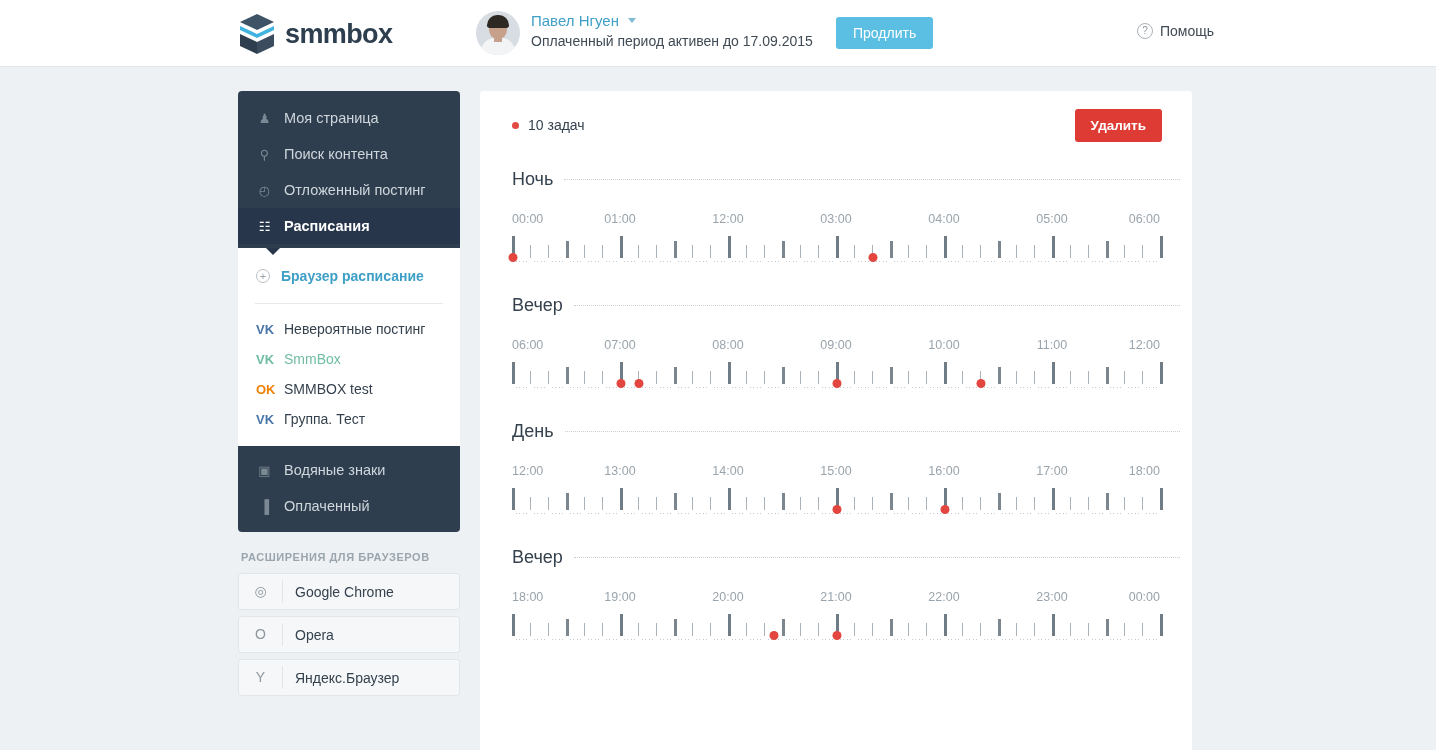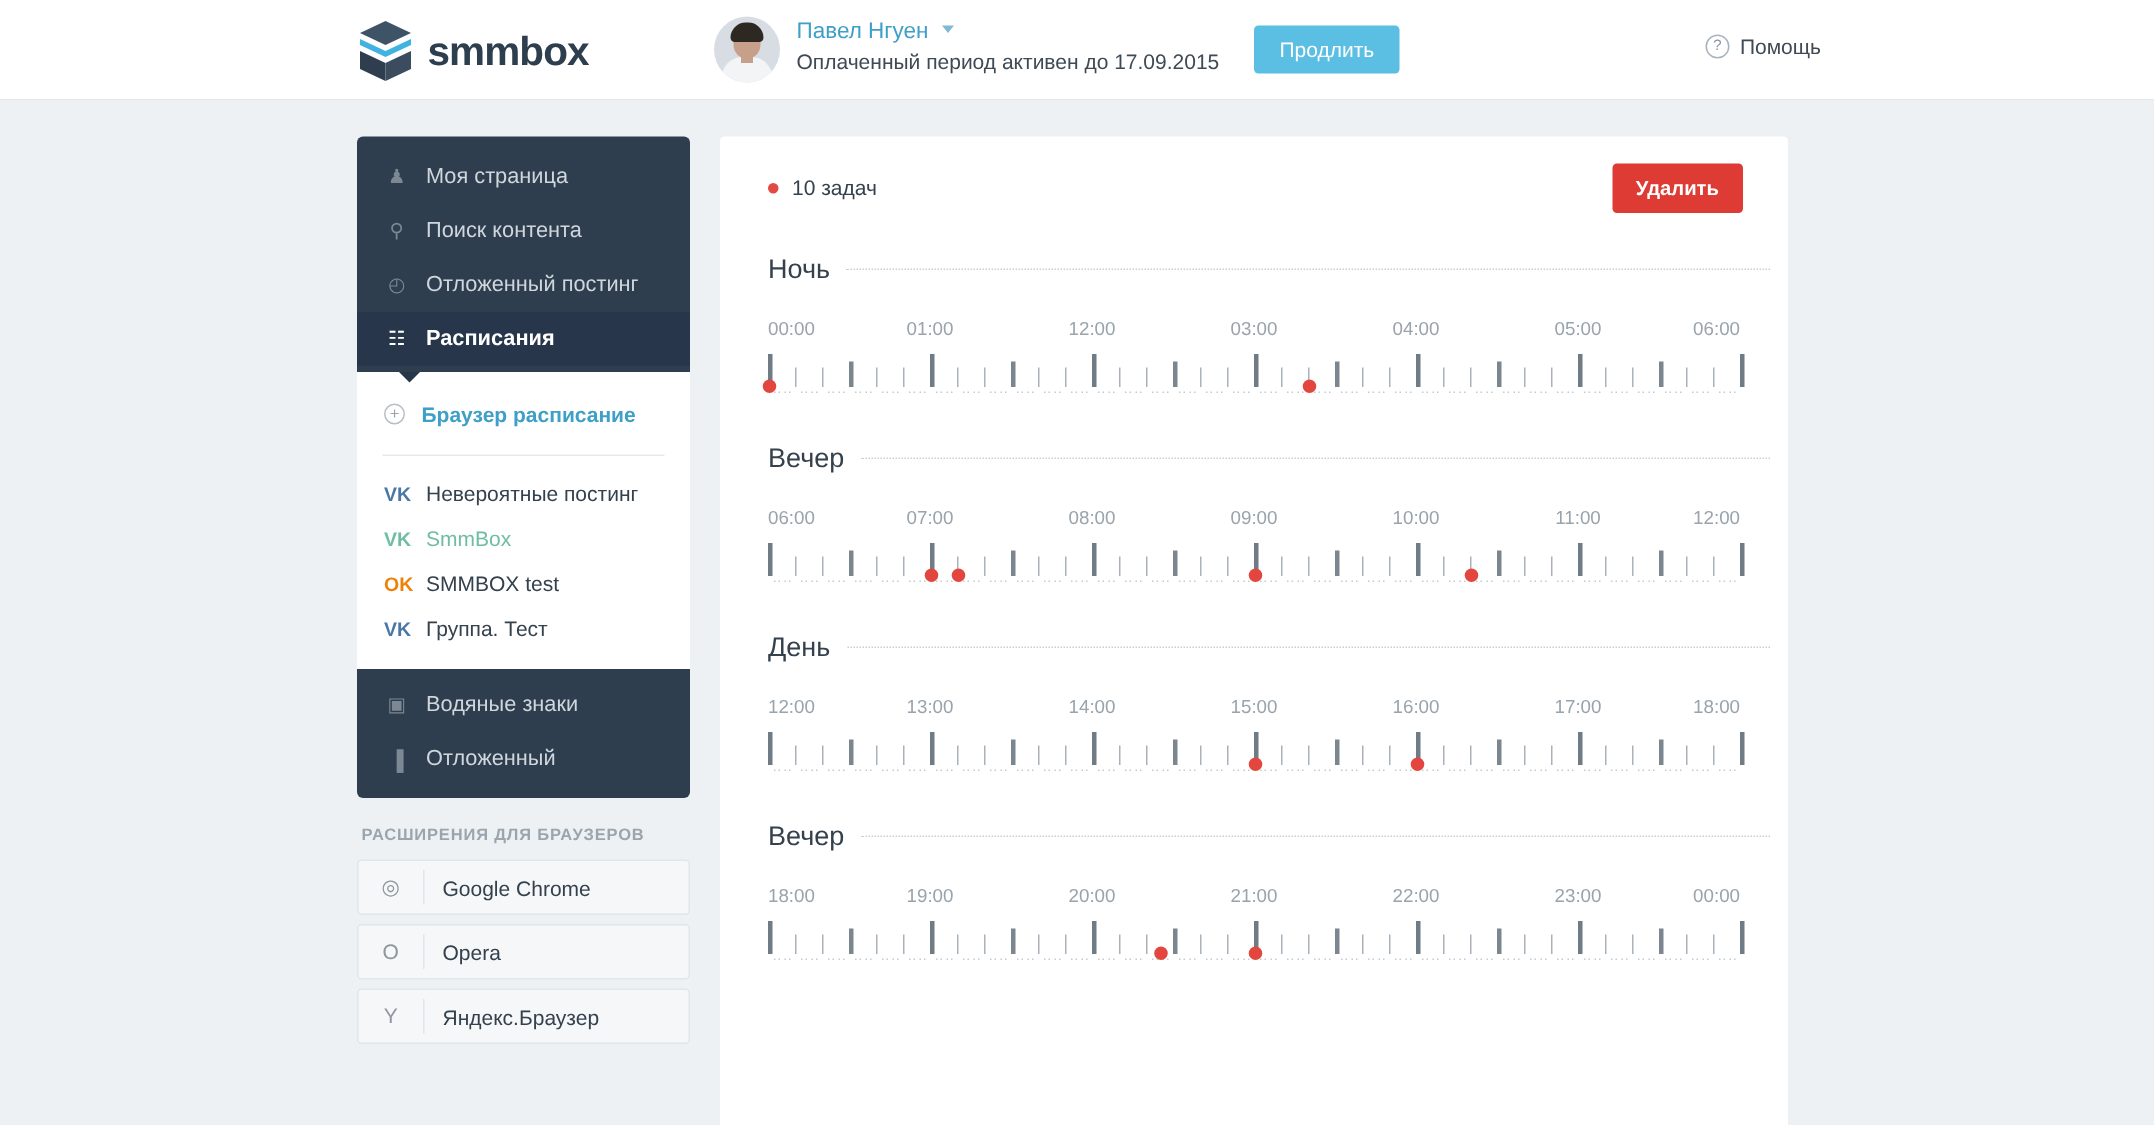--- a/index.html
+++ b/index.html
@@ -250,21 +250,21 @@
         </div>
       </div>
   </div>
   <div class="nav-dark2" id="navTools">
       <div class="nav-item">
         <span class="nav-ico">▣</span>
         <span>Водяные знаки</span>
       </div>
       <div class="nav-item">
         <span class="nav-ico">▐</span>
-        <span>Отложенный</span>
+        <span>Оплаченный</span>
       </div>
     </div>
 
   <div class="ext-title">РАСШИРЕНИЯ ДЛЯ БРАУЗЕРОВ</div>
   <div id="extList">
       <div class="ext-item">
         <span class="ext-ico">◎</span>
         <span class="ext-label">Google Chrome</span>
       </div>
       <div class="ext-item">

